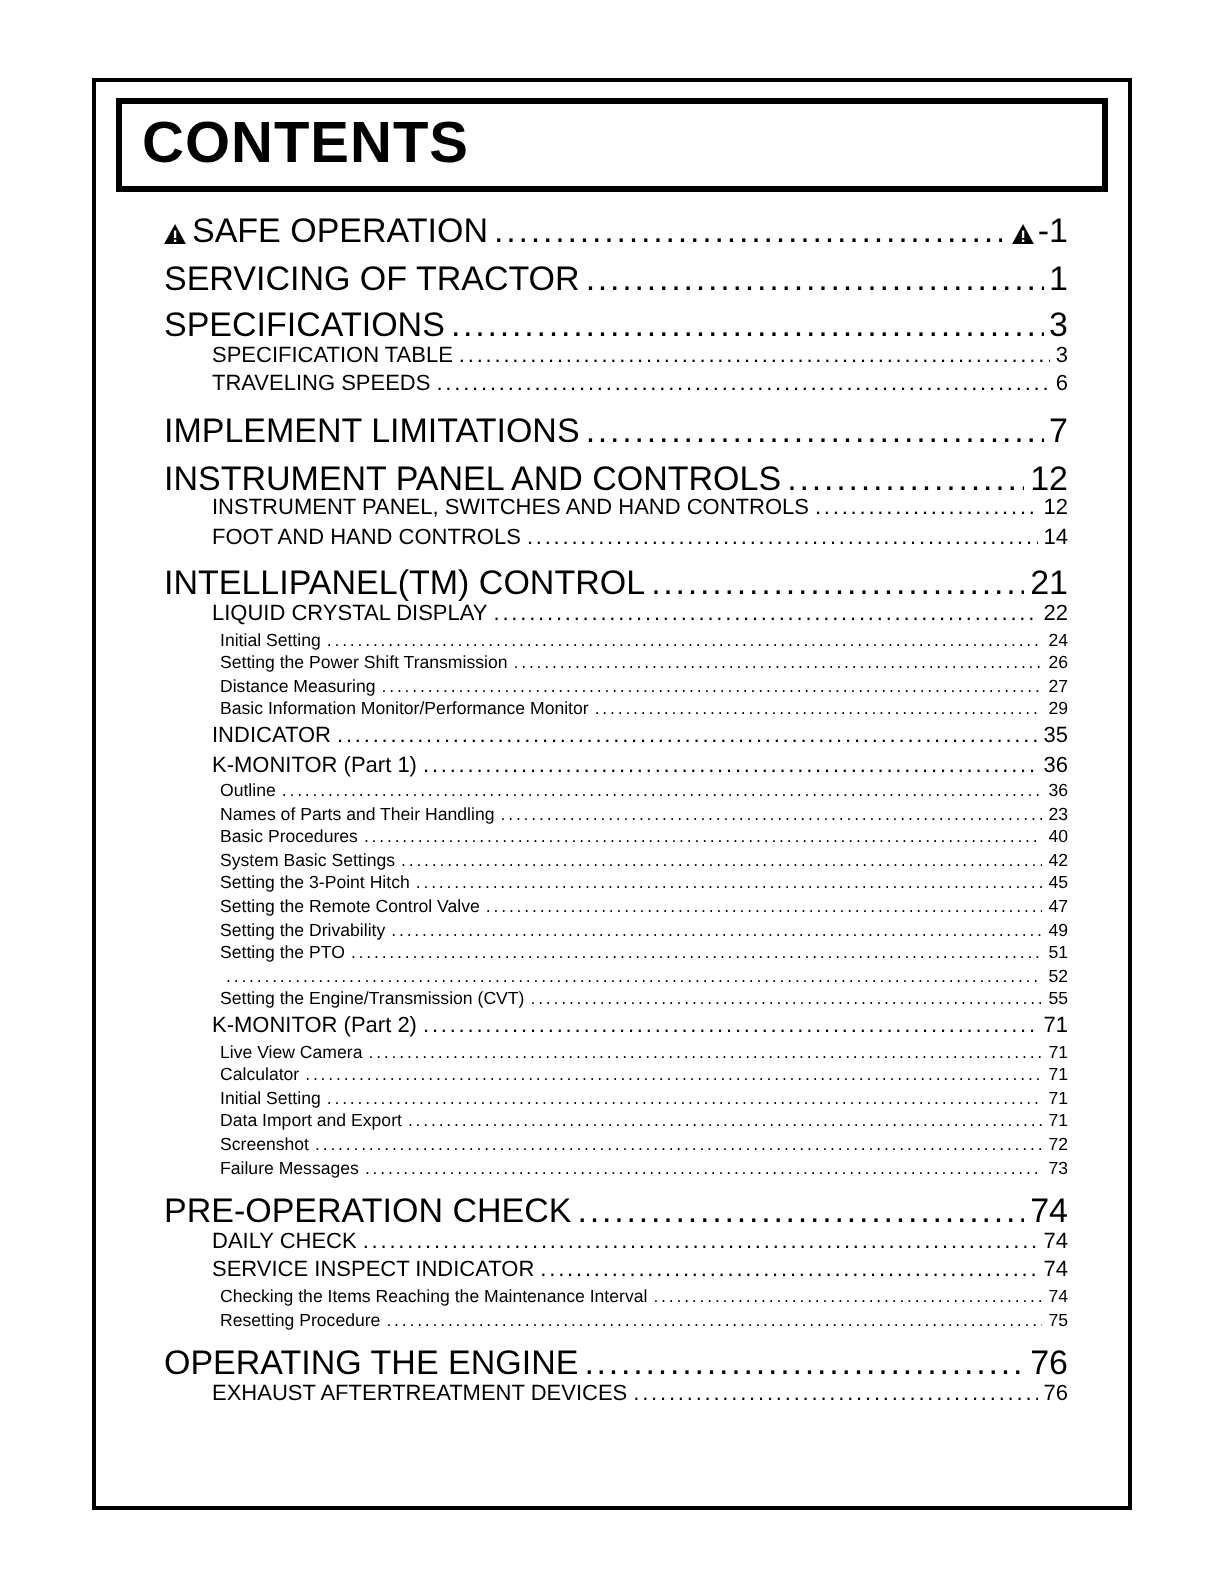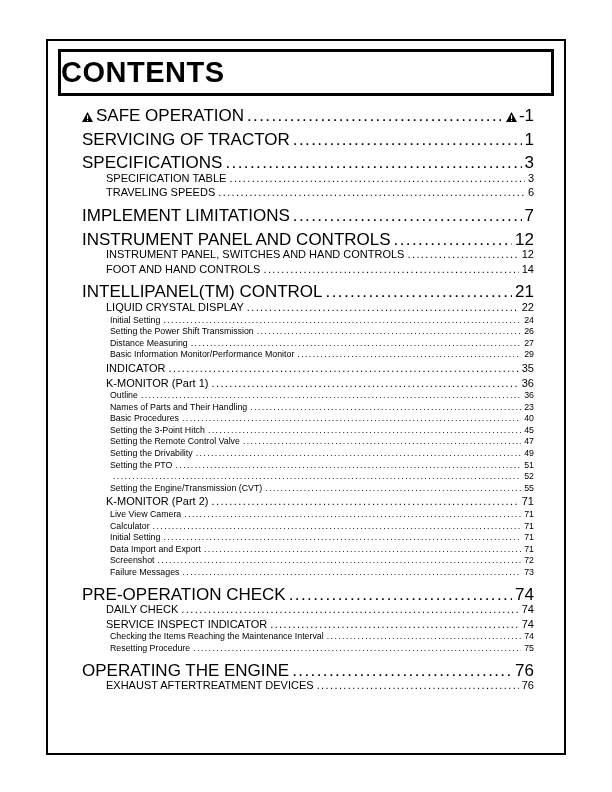--- a/index.html
+++ b/index.html
@@ -19,20 +19,21 @@
     box-sizing: border-box;
     padding: 8px 10px;
     background: #fff;
   }
   .title-box {
     border: 3px solid #000;
     box-sizing: border-box;
     height: 47px;
     display: flex;
     align-items: center;
+    padding-left: 10px;
   }
   .title-box .title-text {
     font-size: 29px;
     font-weight: bold;
     letter-spacing: 0.5px;
   }
   .toc-list {
     margin: 13px 20px 0 24px;
   }
   .row { display: flex; align-items: baseline; }
@@ -216,20 +217,27 @@
   </div>
       <div class="row l3">
 
     <span class="lbl">Basic Procedures</span>
     <span class="dots"></span>
 
     <span class="pg">40</span>
   </div>
       <div class="row l3">
 
+    <span class="lbl">System Basic Settings</span>
+    <span class="dots"></span>
+
+    <span class="pg">42</span>
+  </div>
+      <div class="row l3">
+
     <span class="lbl">Setting the 3-Point Hitch</span>
     <span class="dots"></span>
 
     <span class="pg">45</span>
   </div>
       <div class="row l3">
 
     <span class="lbl">Setting the Remote Control Valve</span>
     <span class="dots"></span>
 

